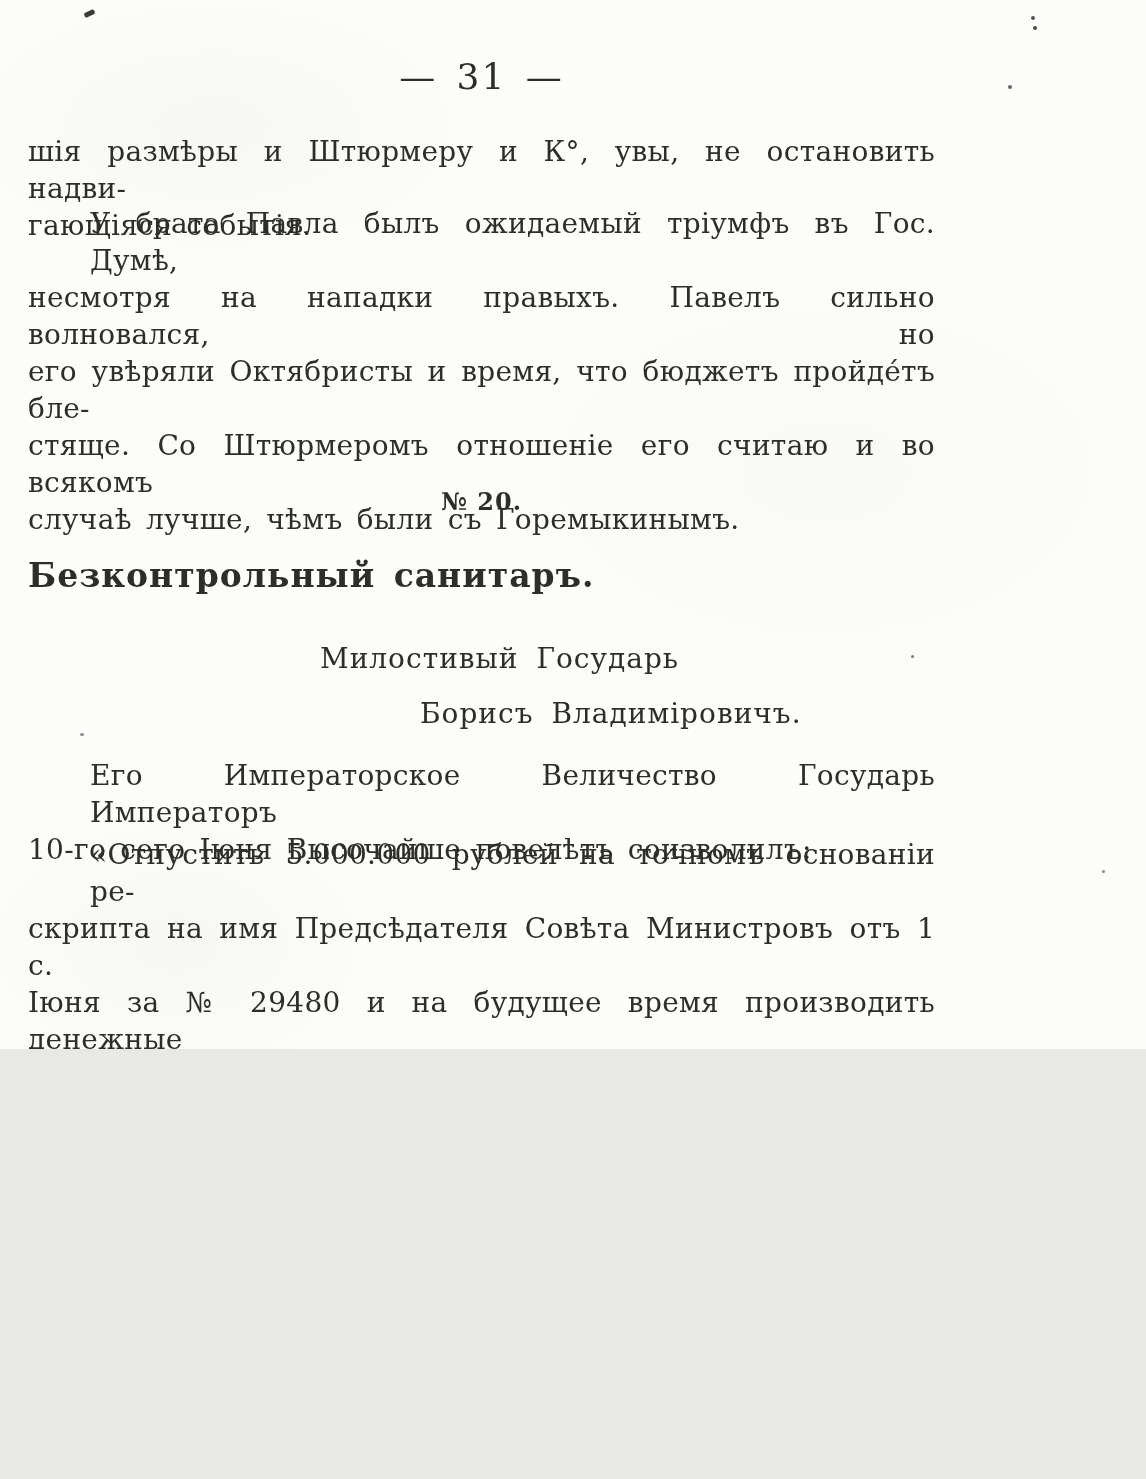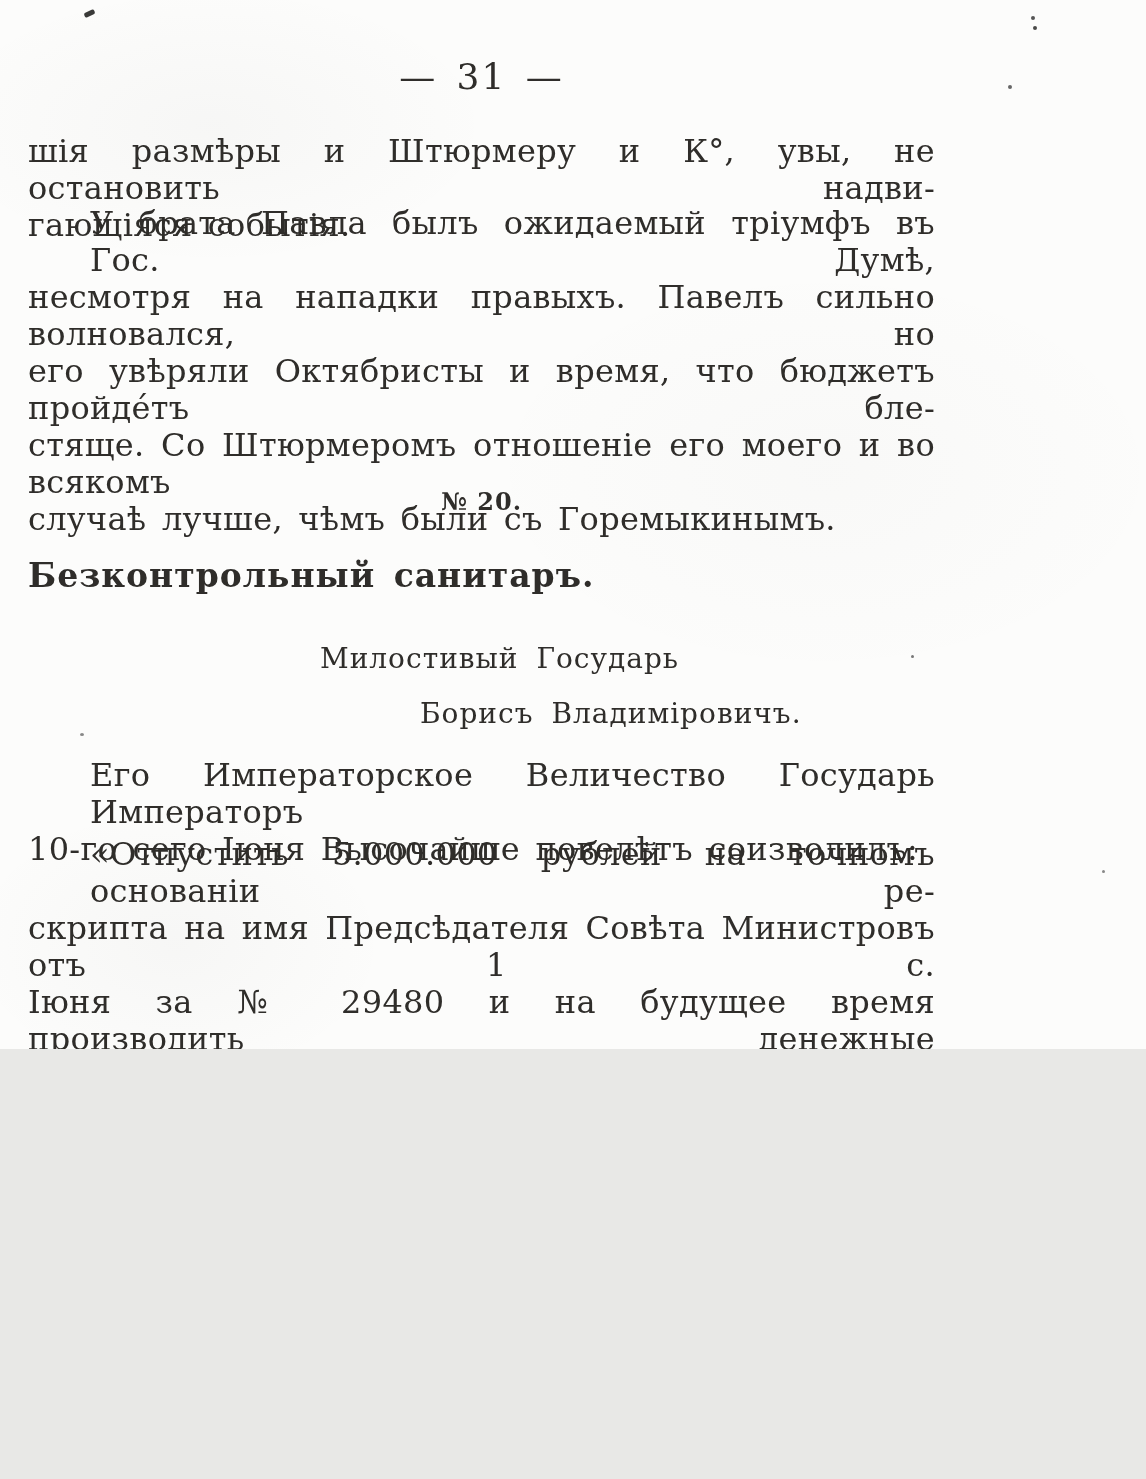--- a/index.html
+++ b/index.html
@@ -21,21 +21,21 @@
   .col { position: absolute; left: 28px; width: 907px; }
 
   .pageno {
     top: 56px;
     text-align: center;
     font-size: 36px;
     letter-spacing: 2px;
     word-spacing: 6px;
   }
 
-  .para { font-size: 32px; line-height: 37px; }
+  .para { font-size: 28px; line-height: 37px; }
   .ln {
     text-align: justify;
     text-align-last: justify;
     -moz-text-align-last: justify;
     word-spacing: 5px;
     letter-spacing: 0.3px;
     white-space: nowrap;
   }
   .ln { white-space: normal; }
   .ln.last { text-align-last: left; }
@@ -115,21 +115,21 @@
 
   <div class="col para" id="p1">
     <div class="ln">шія размѣры и Штюрмеру и К°, увы, не остановить надви-</div>
     <div class="ln last">гающіяся событія.</div>
   </div>
 
   <div class="col para" id="p2">
     <div class="ln fl">У брата Павла былъ ожидаемый тріумфъ въ Гос. Думѣ,</div>
     <div class="ln">несмотря на нападки правыхъ. Павелъ сильно волновался, но</div>
     <div class="ln">его увѣряли Октябристы и время, что бюджетъ пройде́тъ бле-</div>
-    <div class="ln">стяще. Со Штюрмеромъ отношеніе его моего и во всякомъ</div>
+    <div class="ln">стяще. Со Штюрмеромъ отношеніе его считаю и во всякомъ</div>
     <div class="ln last">случаѣ лучше, чѣмъ были съ Горемыкинымъ.</div>
   </div>
 
   <div class="col heading">№ 20.</div>
 
   <div class="col title">Безконтрольный санитаръ.</div>
 
   <div class="sal sal1">Милостивый Государь</div>
   <div class="sal sal2">Борисъ Владиміровичъ.</div>
 

